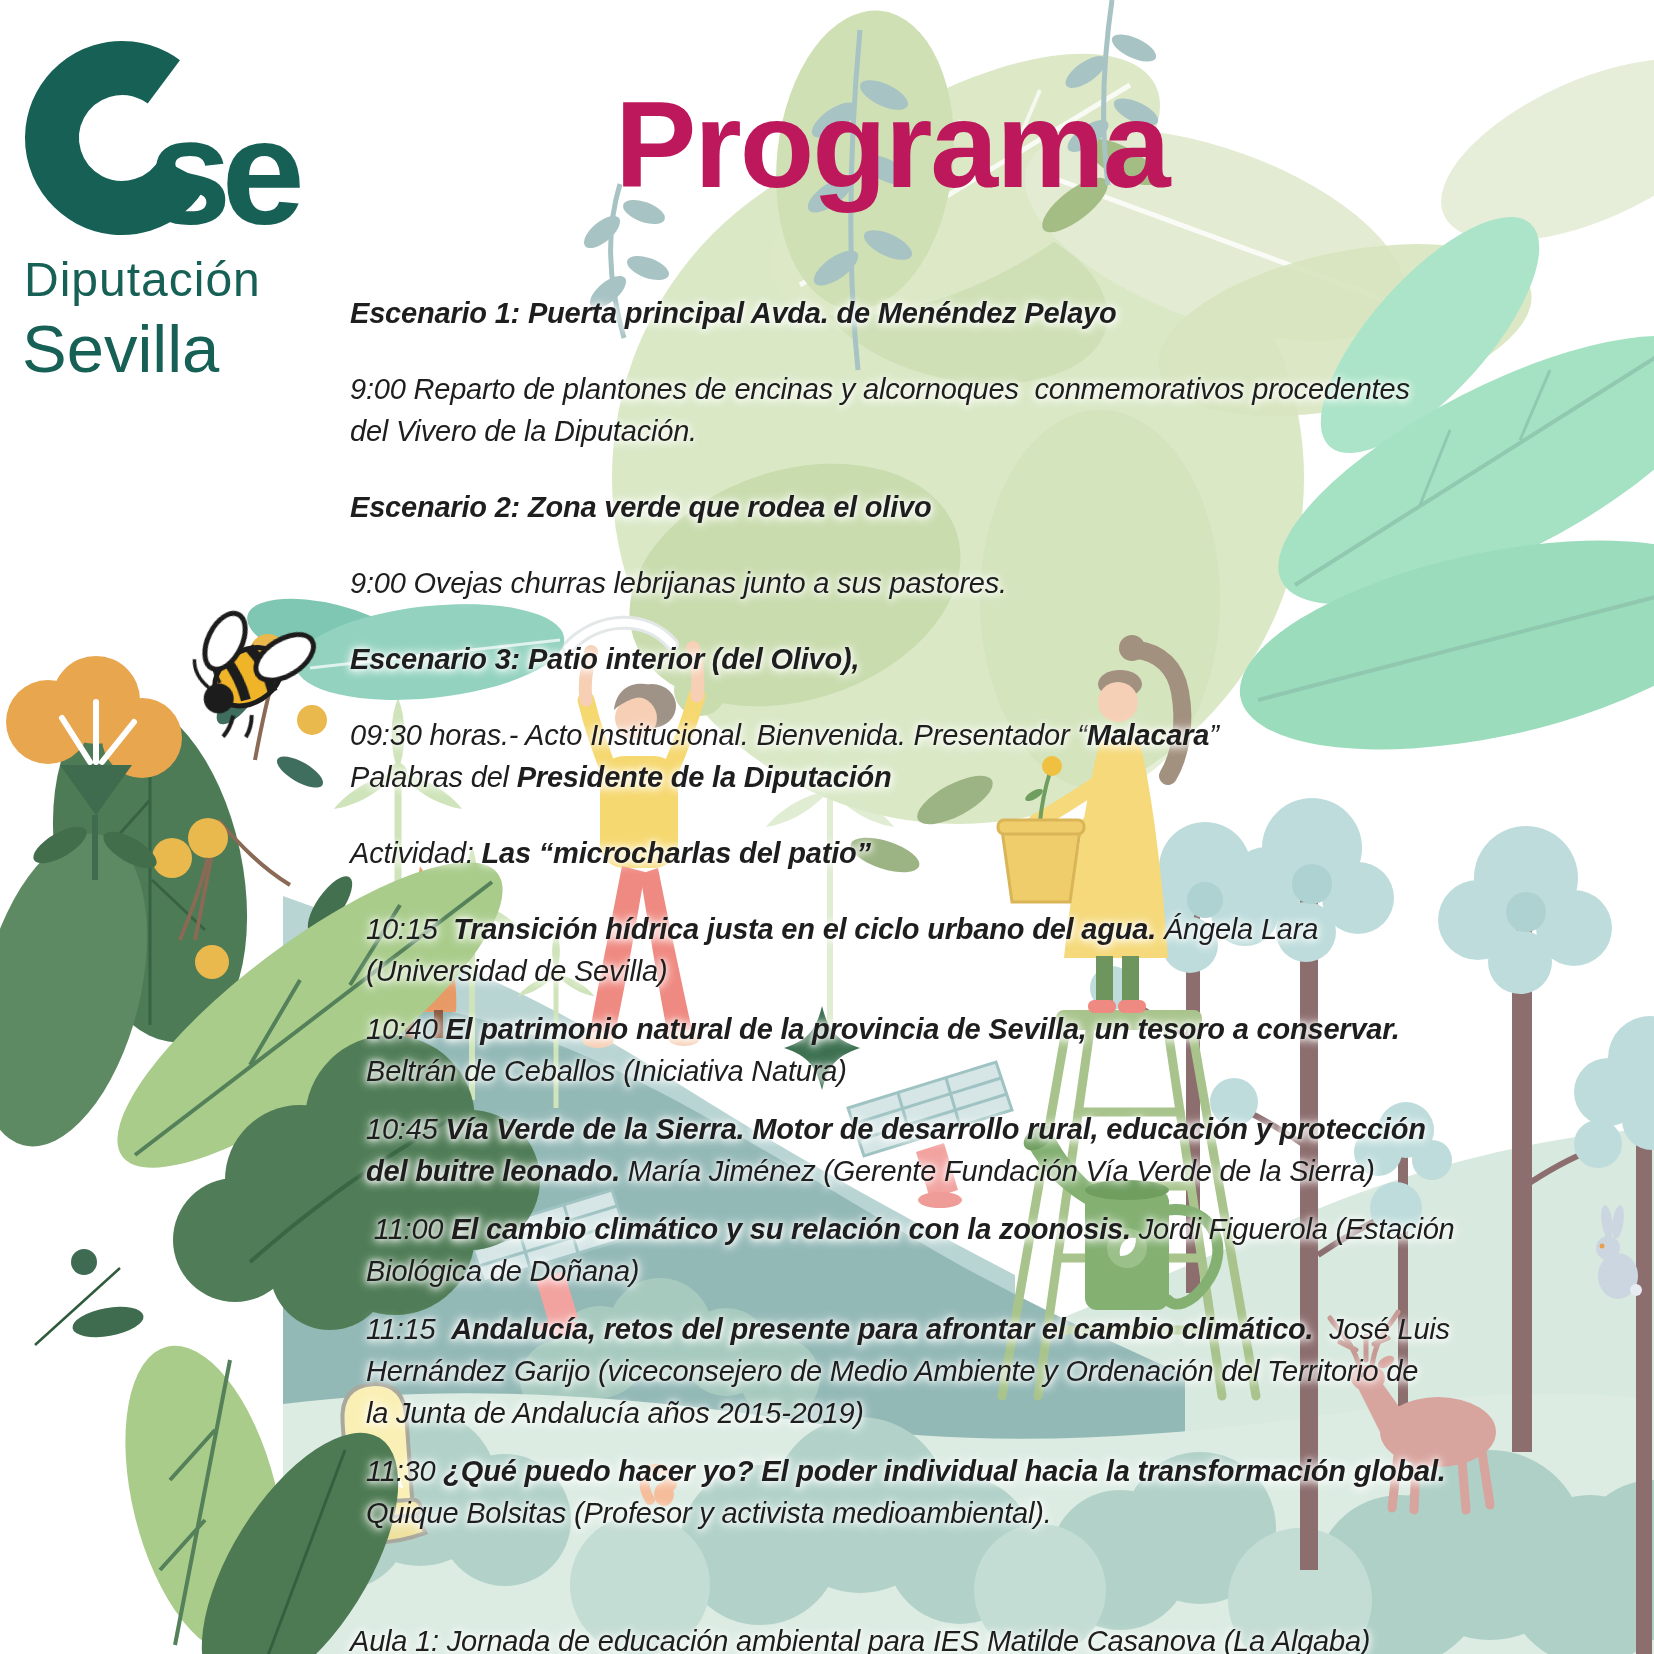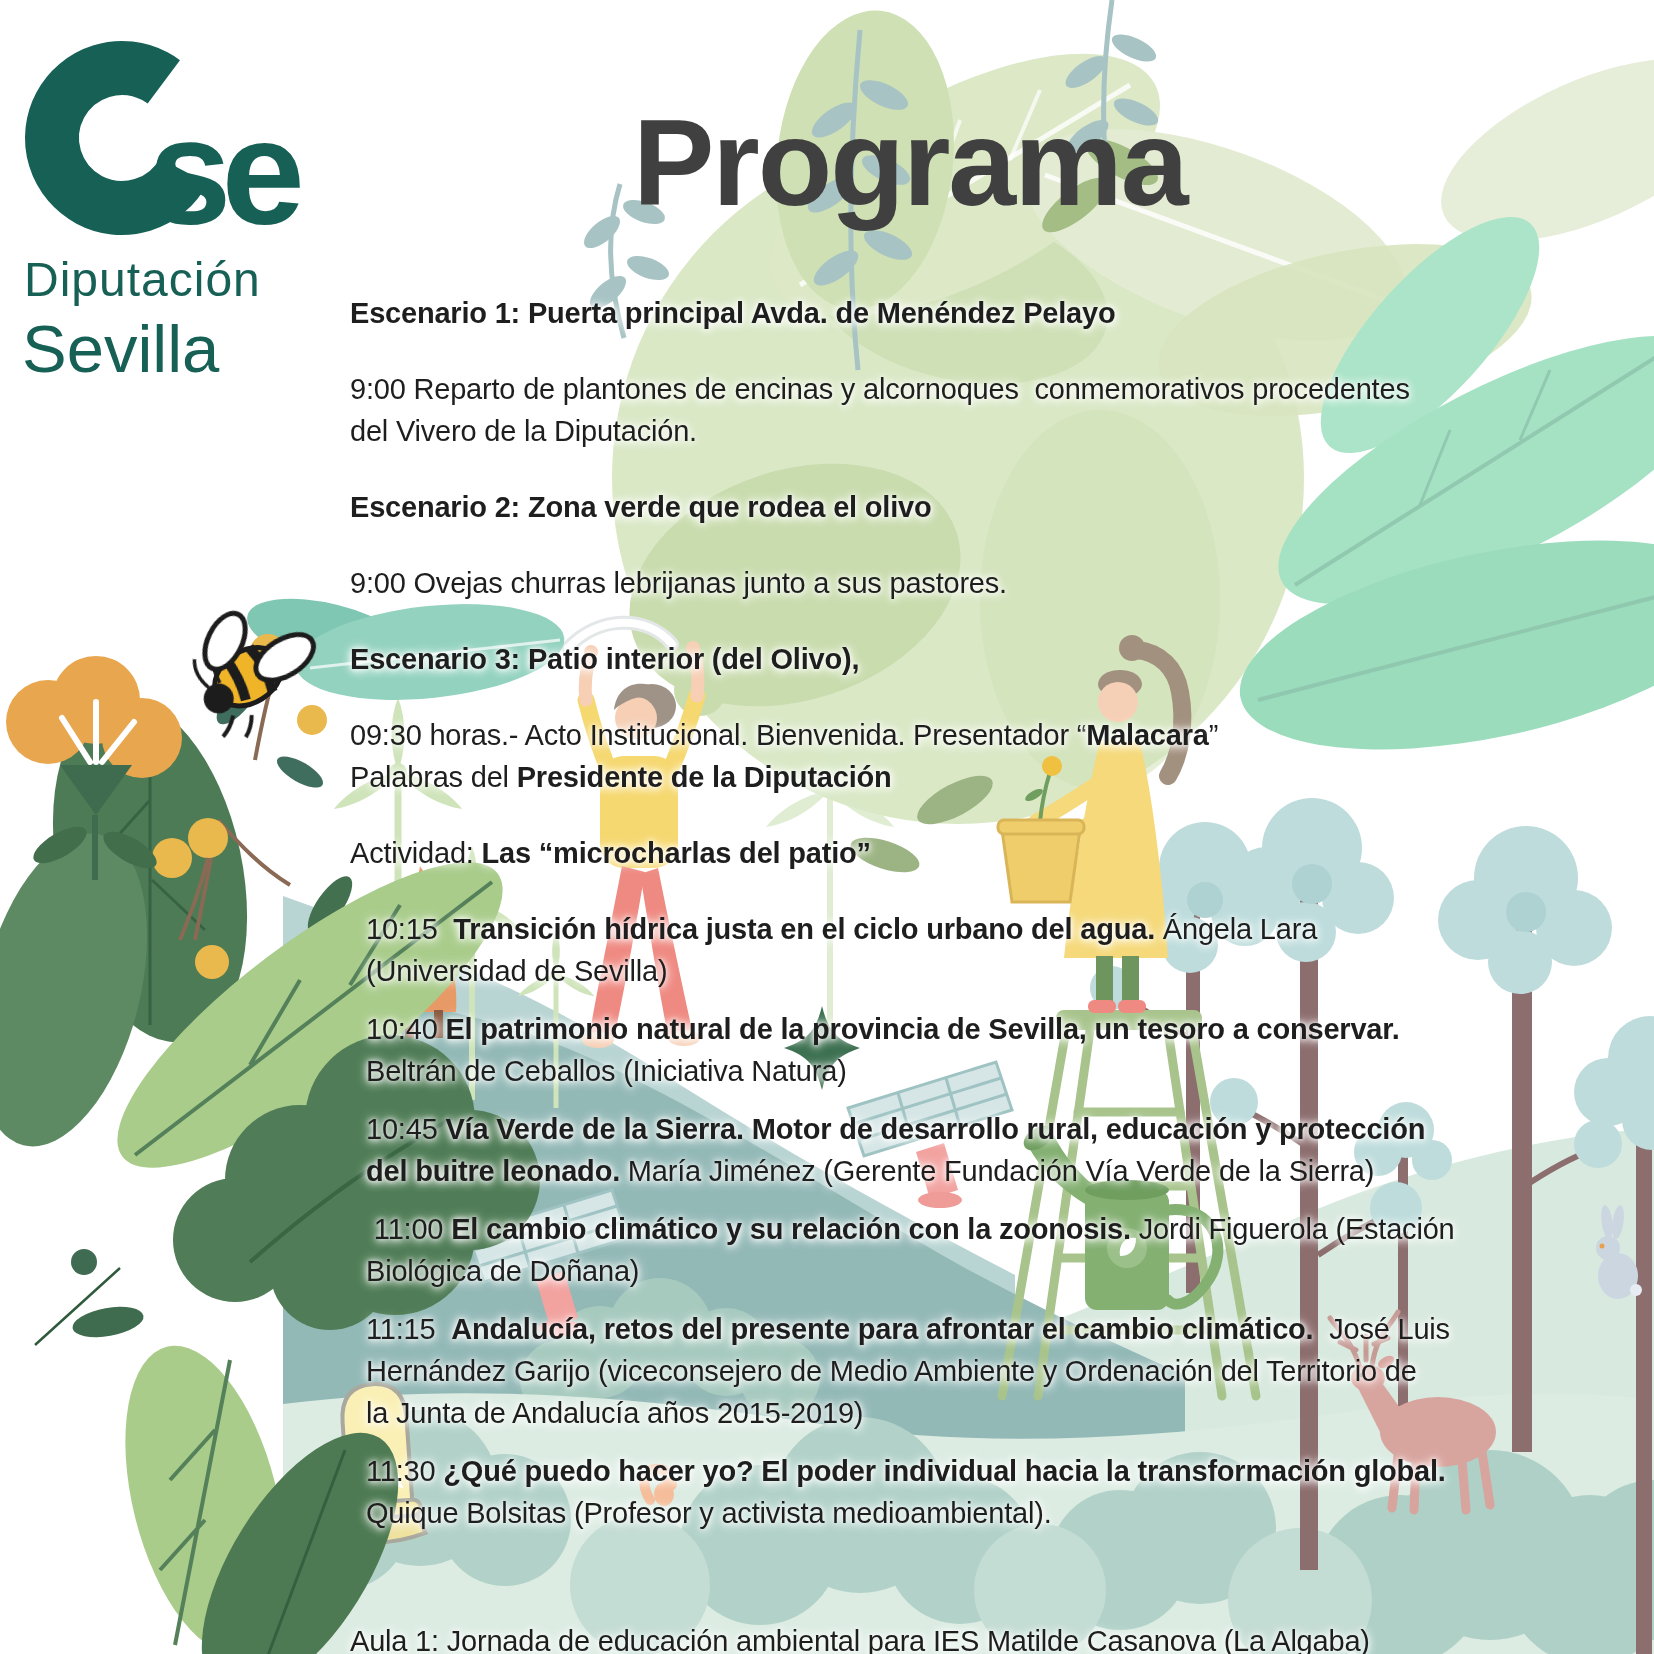--- a/index.html
+++ b/index.html
@@ -6,27 +6,27 @@
   body{font-family:"Liberation Sans", sans-serif;}
   .canvas{position:relative;width:1654px;height:1654px;overflow:hidden;background:#ffffff;}
   .bg{position:absolute;left:0;top:0;width:1654px;height:1654px;}
 
   
   .logo{position:absolute;left:22px;top:20px;width:420px;color:#176056;}
   .logo-line1{position:absolute;left:2px;top:232px;font-size:48px;font-weight:400;letter-spacing:1px;color:#176056;}
   .logo-line2{position:absolute;left:0px;top:290px;font-size:67px;font-weight:400;letter-spacing:0px;color:#176056;}
 
   
-  .title{position:absolute;left:615px;top:75px;margin:18px;font-size:122px;font-weight:700;color:#404040;letter-spacing:-2px;}
+  .title{position:absolute;left:615px;top:75px;margin:0;font-size:122px;font-weight:700;color:#be185d;letter-spacing:-2px;}
 
   
   .content{position:absolute;left:350px;top:292px;width:1280px;font-size:29px;line-height:42px;
            color:#1e1e1e;letter-spacing:-0.2px;
            text-shadow:0 0 12px #ffffff,0 0 5px rgba(255,255,255,.95),0 2px 8px rgba(255,255,255,.85);}
-  .content p{margin:0 0 34px;white-space:pre-wrap;}
+  .content p{margin:0 0 34px;white-space:pre-wrap;font-style:italic;}
   .content p.heading{font-weight:700;}
   .content p.entry{margin:16px;}
   .content p.footer{margin:86px 0 0;}
   .content .b{font-weight:700;}
 </style>
 </head>
 <body>
 
 <div class="canvas">
 

